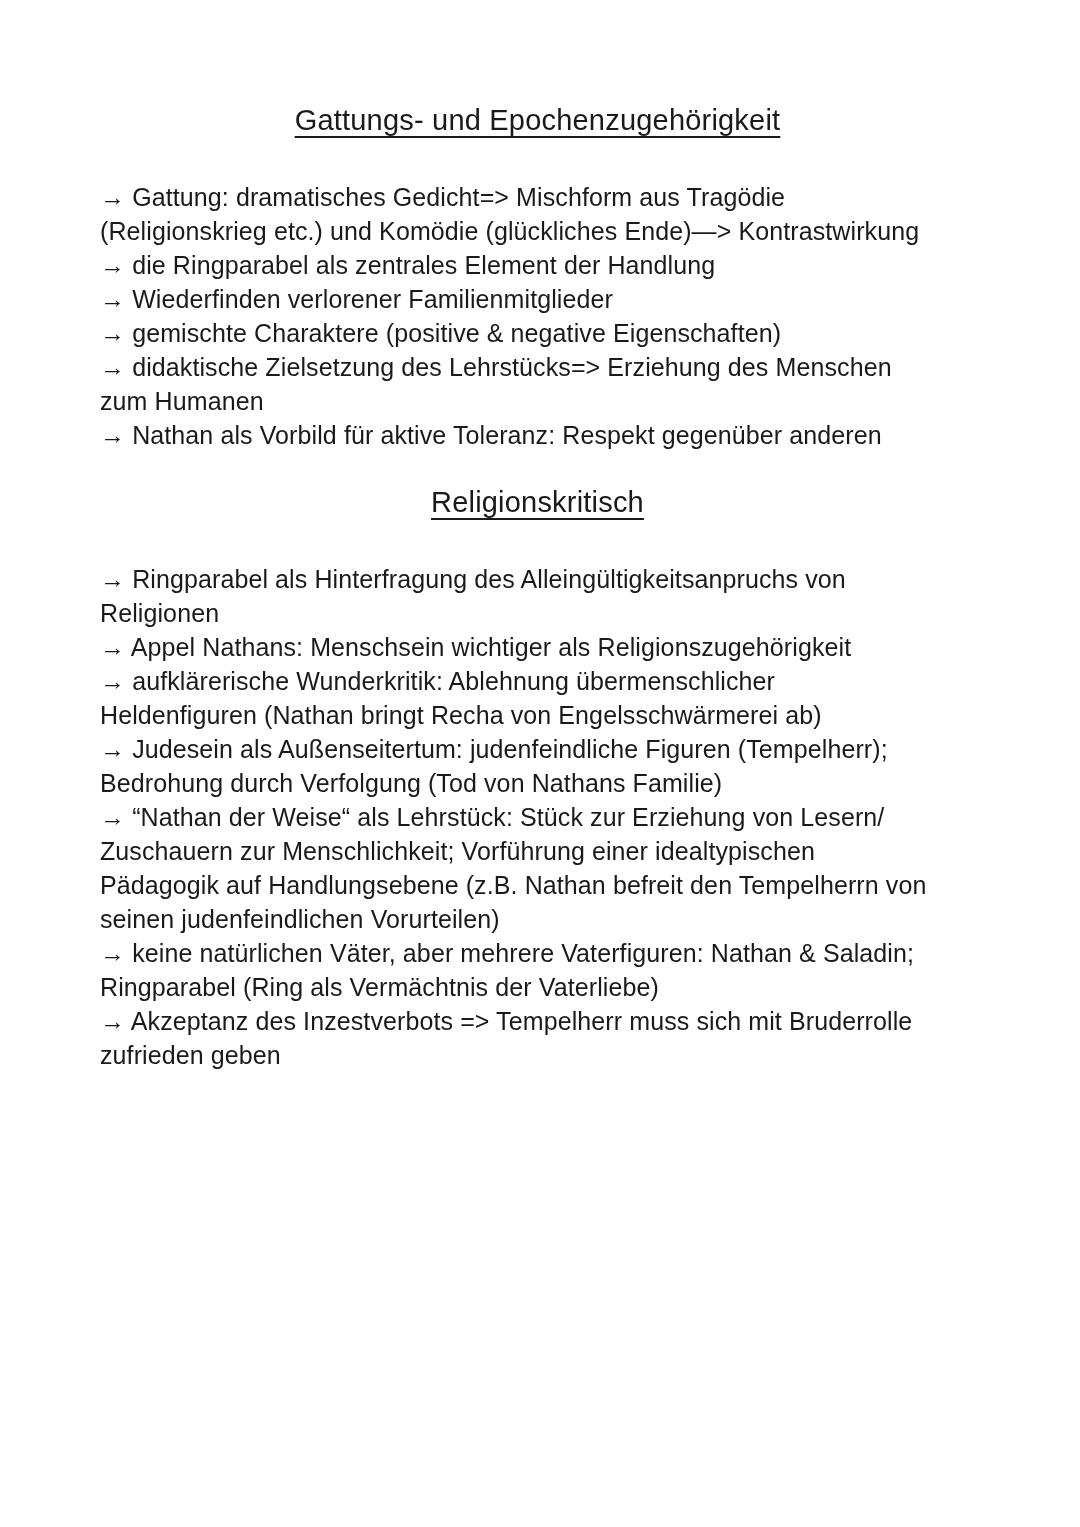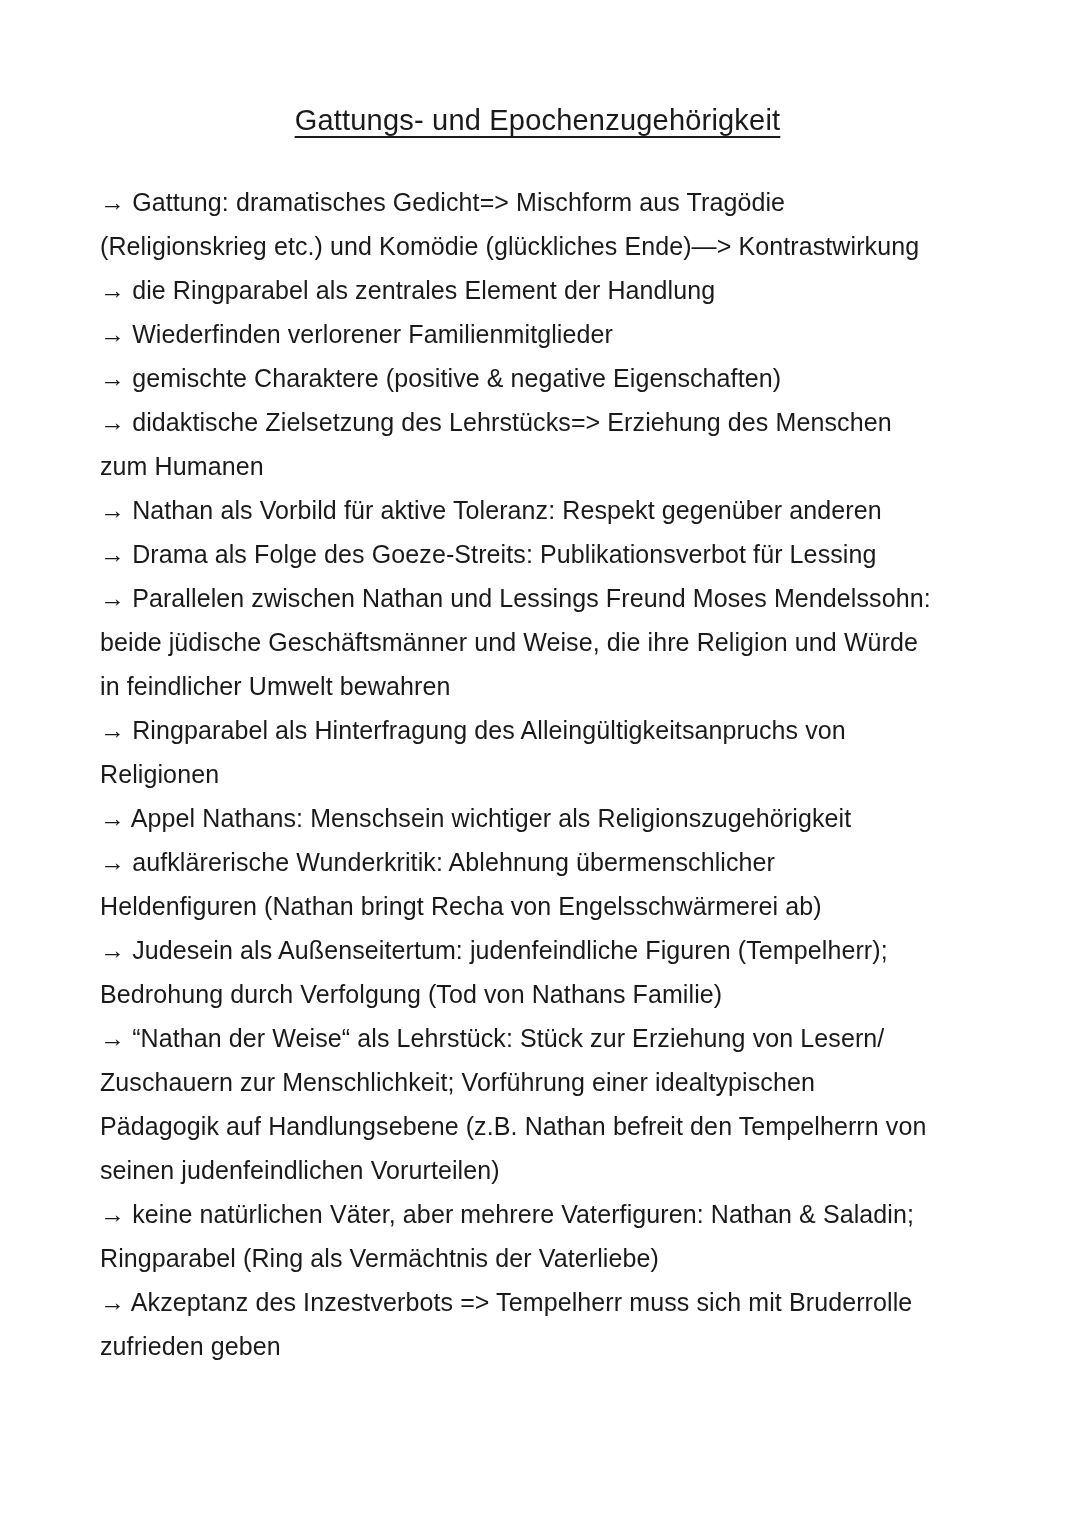--- a/index.html
+++ b/index.html
@@ -33,21 +33,21 @@
     text-decoration-thickness: 2px;
     text-underline-offset: 6px;
     text-decoration-skip-ink: none;
     letter-spacing: 0.2px;
   }
   .doc-section:first-child .heading {
     margin-top: 0;
   }
   .body-text {
     font-size: 25px;
-    line-height: 44px;
+    line-height: 34px;
     white-space: pre-line;
     letter-spacing: 0.1px;
     text-align: left;
   }
 </style>
 </head>
 <body>
 
 <div class="page">
 
@@ -57,27 +57,24 @@
 (Religionskrieg etc.) und Komödie (glückliches Ende)—&gt; Kontrastwirkung
 → die Ringparabel als zentrales Element der Handlung
 → Wiederfinden verlorener Familienmitglieder
 → gemischte Charaktere (positive &amp; negative Eigenschaften)
 → didaktische Zielsetzung des Lehrstücks=&gt; Erziehung des Menschen
 zum Humanen
 → Nathan als Vorbild für aktive Toleranz: Respekt gegenüber anderen</div>
   </section>
 
   <section class="doc-section">
-    <div class="body-text">→ Drama als Folge des Goeze-Streits: Publikationsverbot für Lessing
-→ Parallelen zwischen Nathan und Lessings Freund Moses Mendelssohn:
-beide jüdische Geschäftsmänner und Weise, die ihre Religion und Würde
-in feindlicher Umwelt bewahren</div>
   </section>
 
   <section class="doc-section">
+    <h2 class="heading">Religionskritisch</h2>
     <div class="body-text">→ Ringparabel als Hinterfragung des Alleingültigkeitsanpruchs von
 Religionen
 → Appel Nathans: Menschsein wichtiger als Religionszugehörigkeit
 → aufklärerische Wunderkritik: Ablehnung übermenschlicher
 Heldenfiguren (Nathan bringt Recha von Engelsschwärmerei ab)
 → Judesein als Außenseitertum: judenfeindliche Figuren (Tempelherr);
 Bedrohung durch Verfolgung (Tod von Nathans Familie)</div>
   </section>
 
   <section class="doc-section">

